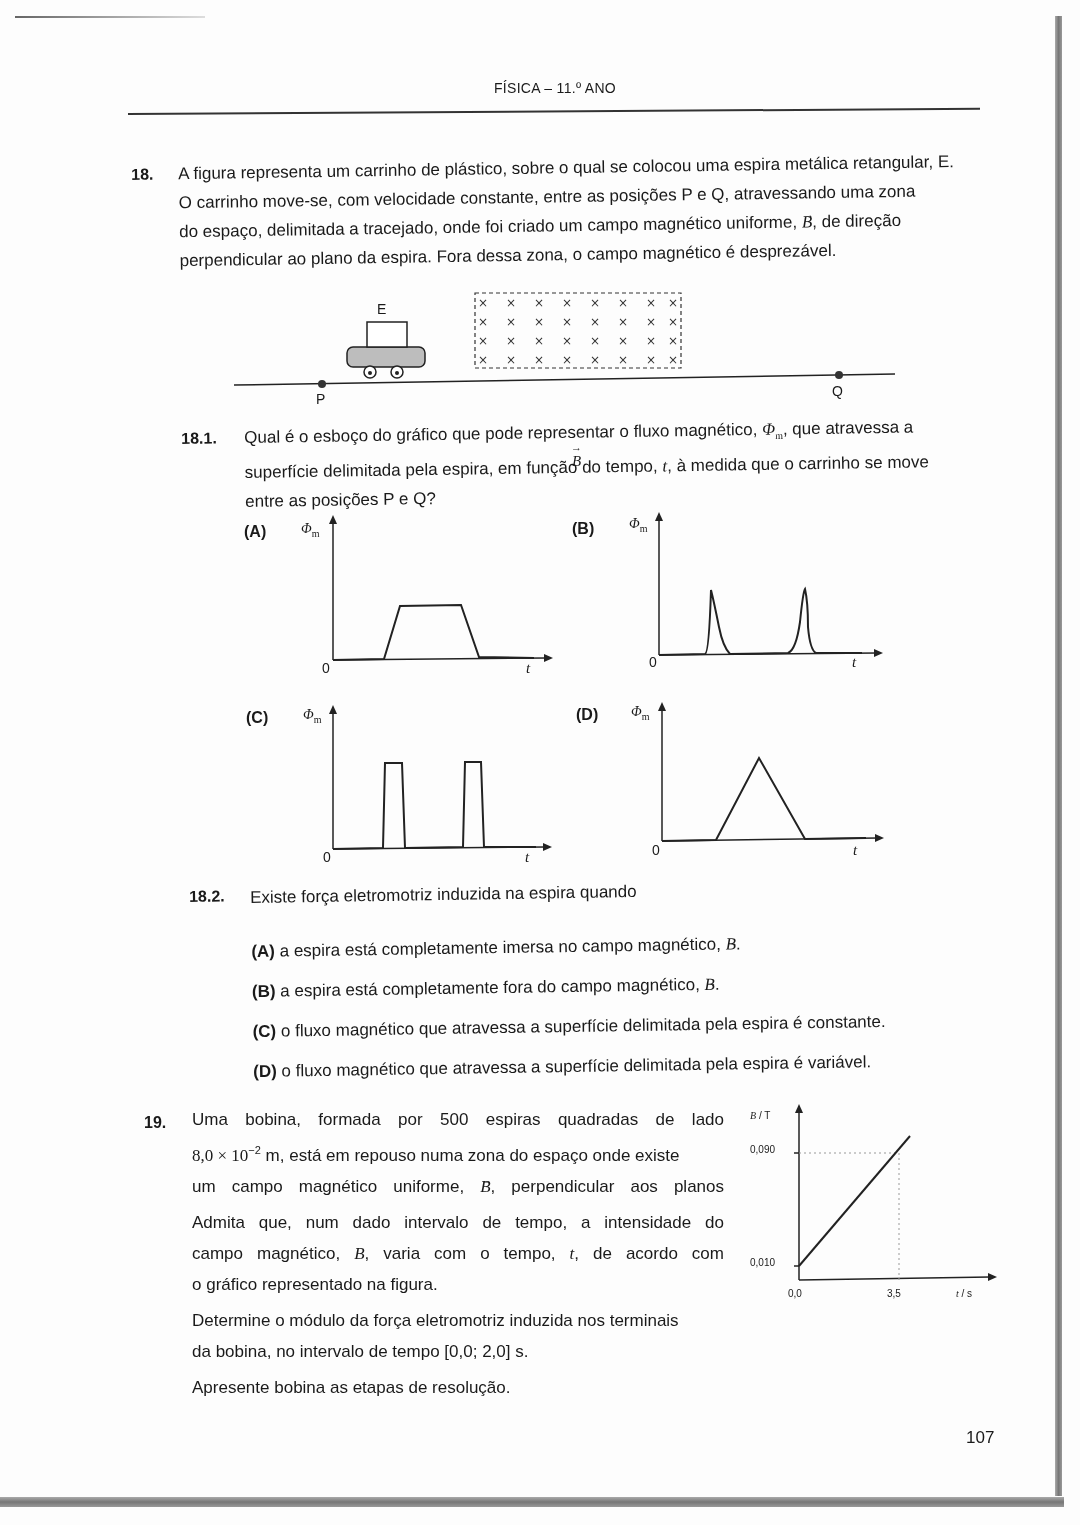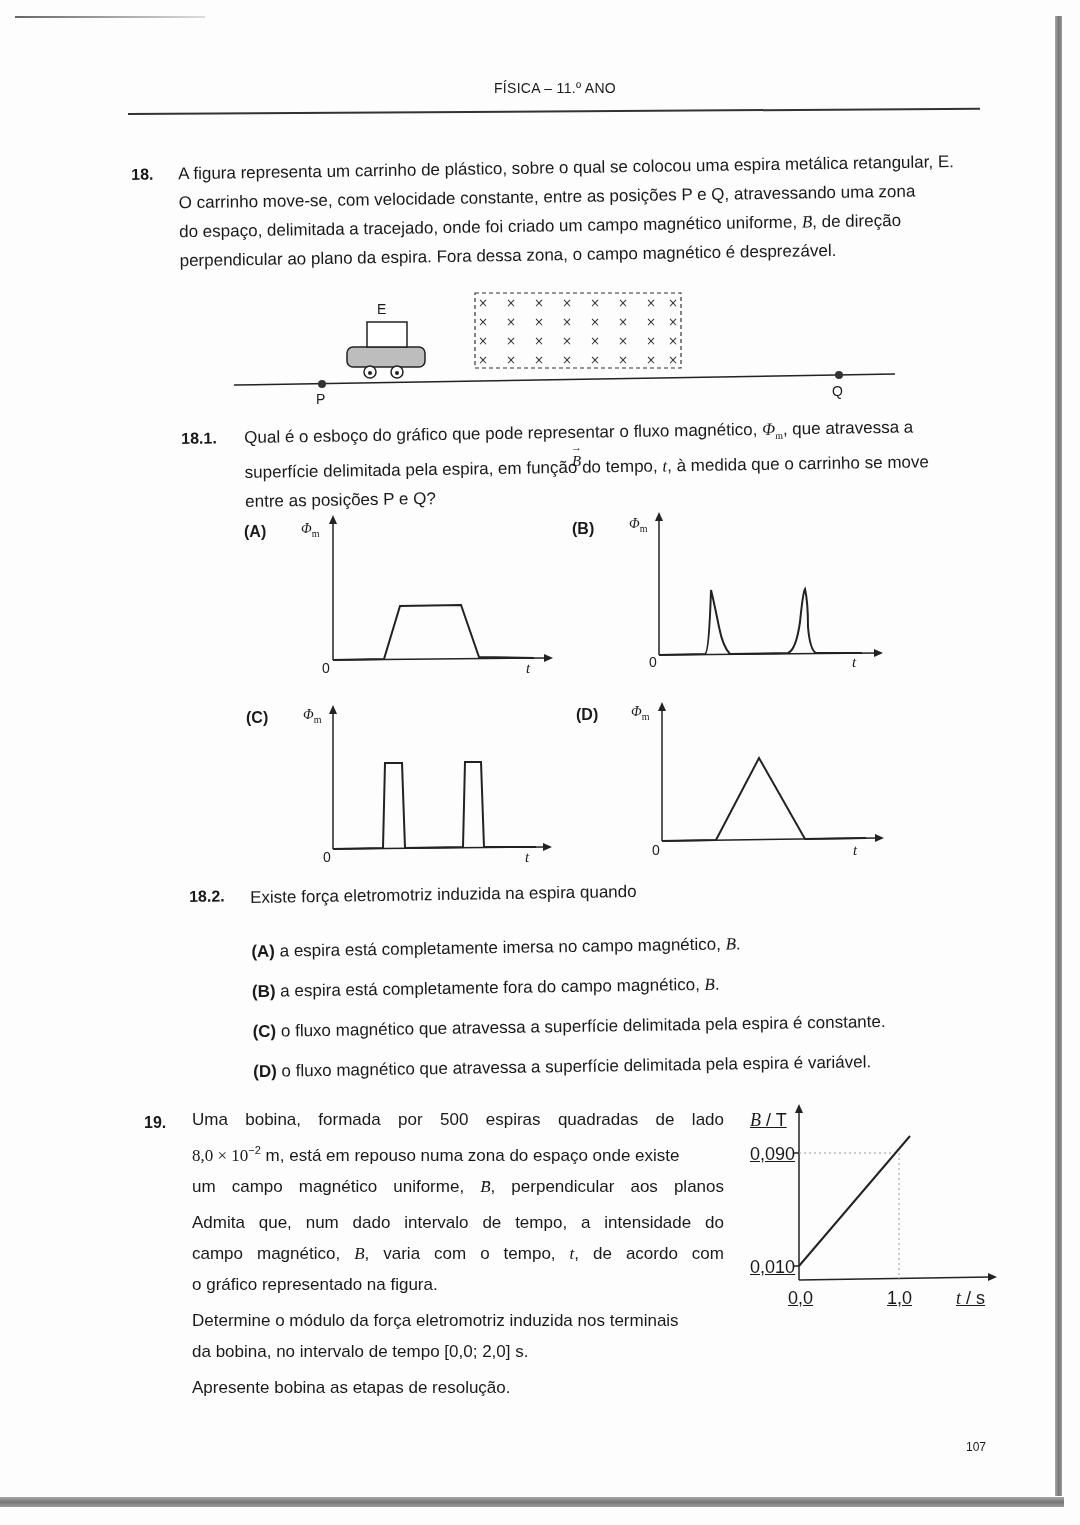--- a/index.html
+++ b/index.html
@@ -15,22 +15,22 @@
   .txt { font-size:17px; line-height:29px; }
   .para { transform:rotate(-0.9deg); transform-origin:left top; }
   .opt-label { font-weight:bold; }
   .vec { font-family:"Liberation Serif", serif; font-style:italic; position:relative; }
   .vec::before { content:"\2192"; position:absolute; top:-12px; left:1px; font-size:11px; font-style:normal; }
   .graph-label { font-weight:bold; font-size:16px; }
   .phi { font-family:"Liberation Serif", serif; font-style:italic; font-size:14px; }
   .phi sub { font-style:normal; font-size:10px; }
   .axis-t { font-family:"Liberation Serif", serif; font-style:italic; font-size:15px; }
   .axis-0 { font-size:14px; }
-  .b-graph-label { font-size:18px;text-decoration:underline; }
-  .page-num { left:966px; top:1428px; font-size:12px;margin-top:12px; }
+  .b-graph-label { font-size:10px; }
+  .page-num { left:966px; top:1428px; font-size:17px; }
   svg { overflow:visible; }
 </style>
 </head>
 <body>
 
 <div class="abs scan-top"></div>
 <div class="abs scan-right"></div>
 <div class="abs scan-bottom"></div>
 
 <div class="abs header-title">FÍSICA – 11.º ANO</div>
@@ -240,17 +240,17 @@
     <line x1="54" y1="53" x2="59" y2="53" stroke="#222" stroke-width="1.5"></line>
     <line x1="54" y1="166" x2="59" y2="166" stroke="#222" stroke-width="1.5"></line>
     <line x1="59" y1="53" x2="159" y2="53" stroke="#999" stroke-width="1" stroke-dasharray="2,3"></line>
     <line x1="159" y1="53" x2="159" y2="182" stroke="#999" stroke-width="1" stroke-dasharray="2,3"></line>
     <line x1="59" y1="166" x2="170" y2="36" stroke="#222" stroke-width="2"></line>
   </svg>
   <span class="abs b-graph-label" style="left:10px; top:10px;"><span style="font-family:'Liberation Serif',serif; font-style:italic;">B</span> / T</span>
   <span class="abs b-graph-label" style="left:10px; top:44px;">0,090</span>
   <span class="abs b-graph-label" style="left:10px; top:157px;">0,010</span>
   <span class="abs b-graph-label" style="left:48px; top:188px;">0,0</span>
-  <span class="abs b-graph-label" style="left:147px; top:188px;">1,0</span>
+  <span class="abs b-graph-label" style="left:147px; top:188px;">3,5</span>
   <span class="abs b-graph-label" style="left:216px; top:188px;text-align:right;"><span style="font-family:'Liberation Serif',serif; font-style:italic;">t</span> / s</span>
 </div>
 
 <div class="abs page-num">107</div>
 
 </body></html>

